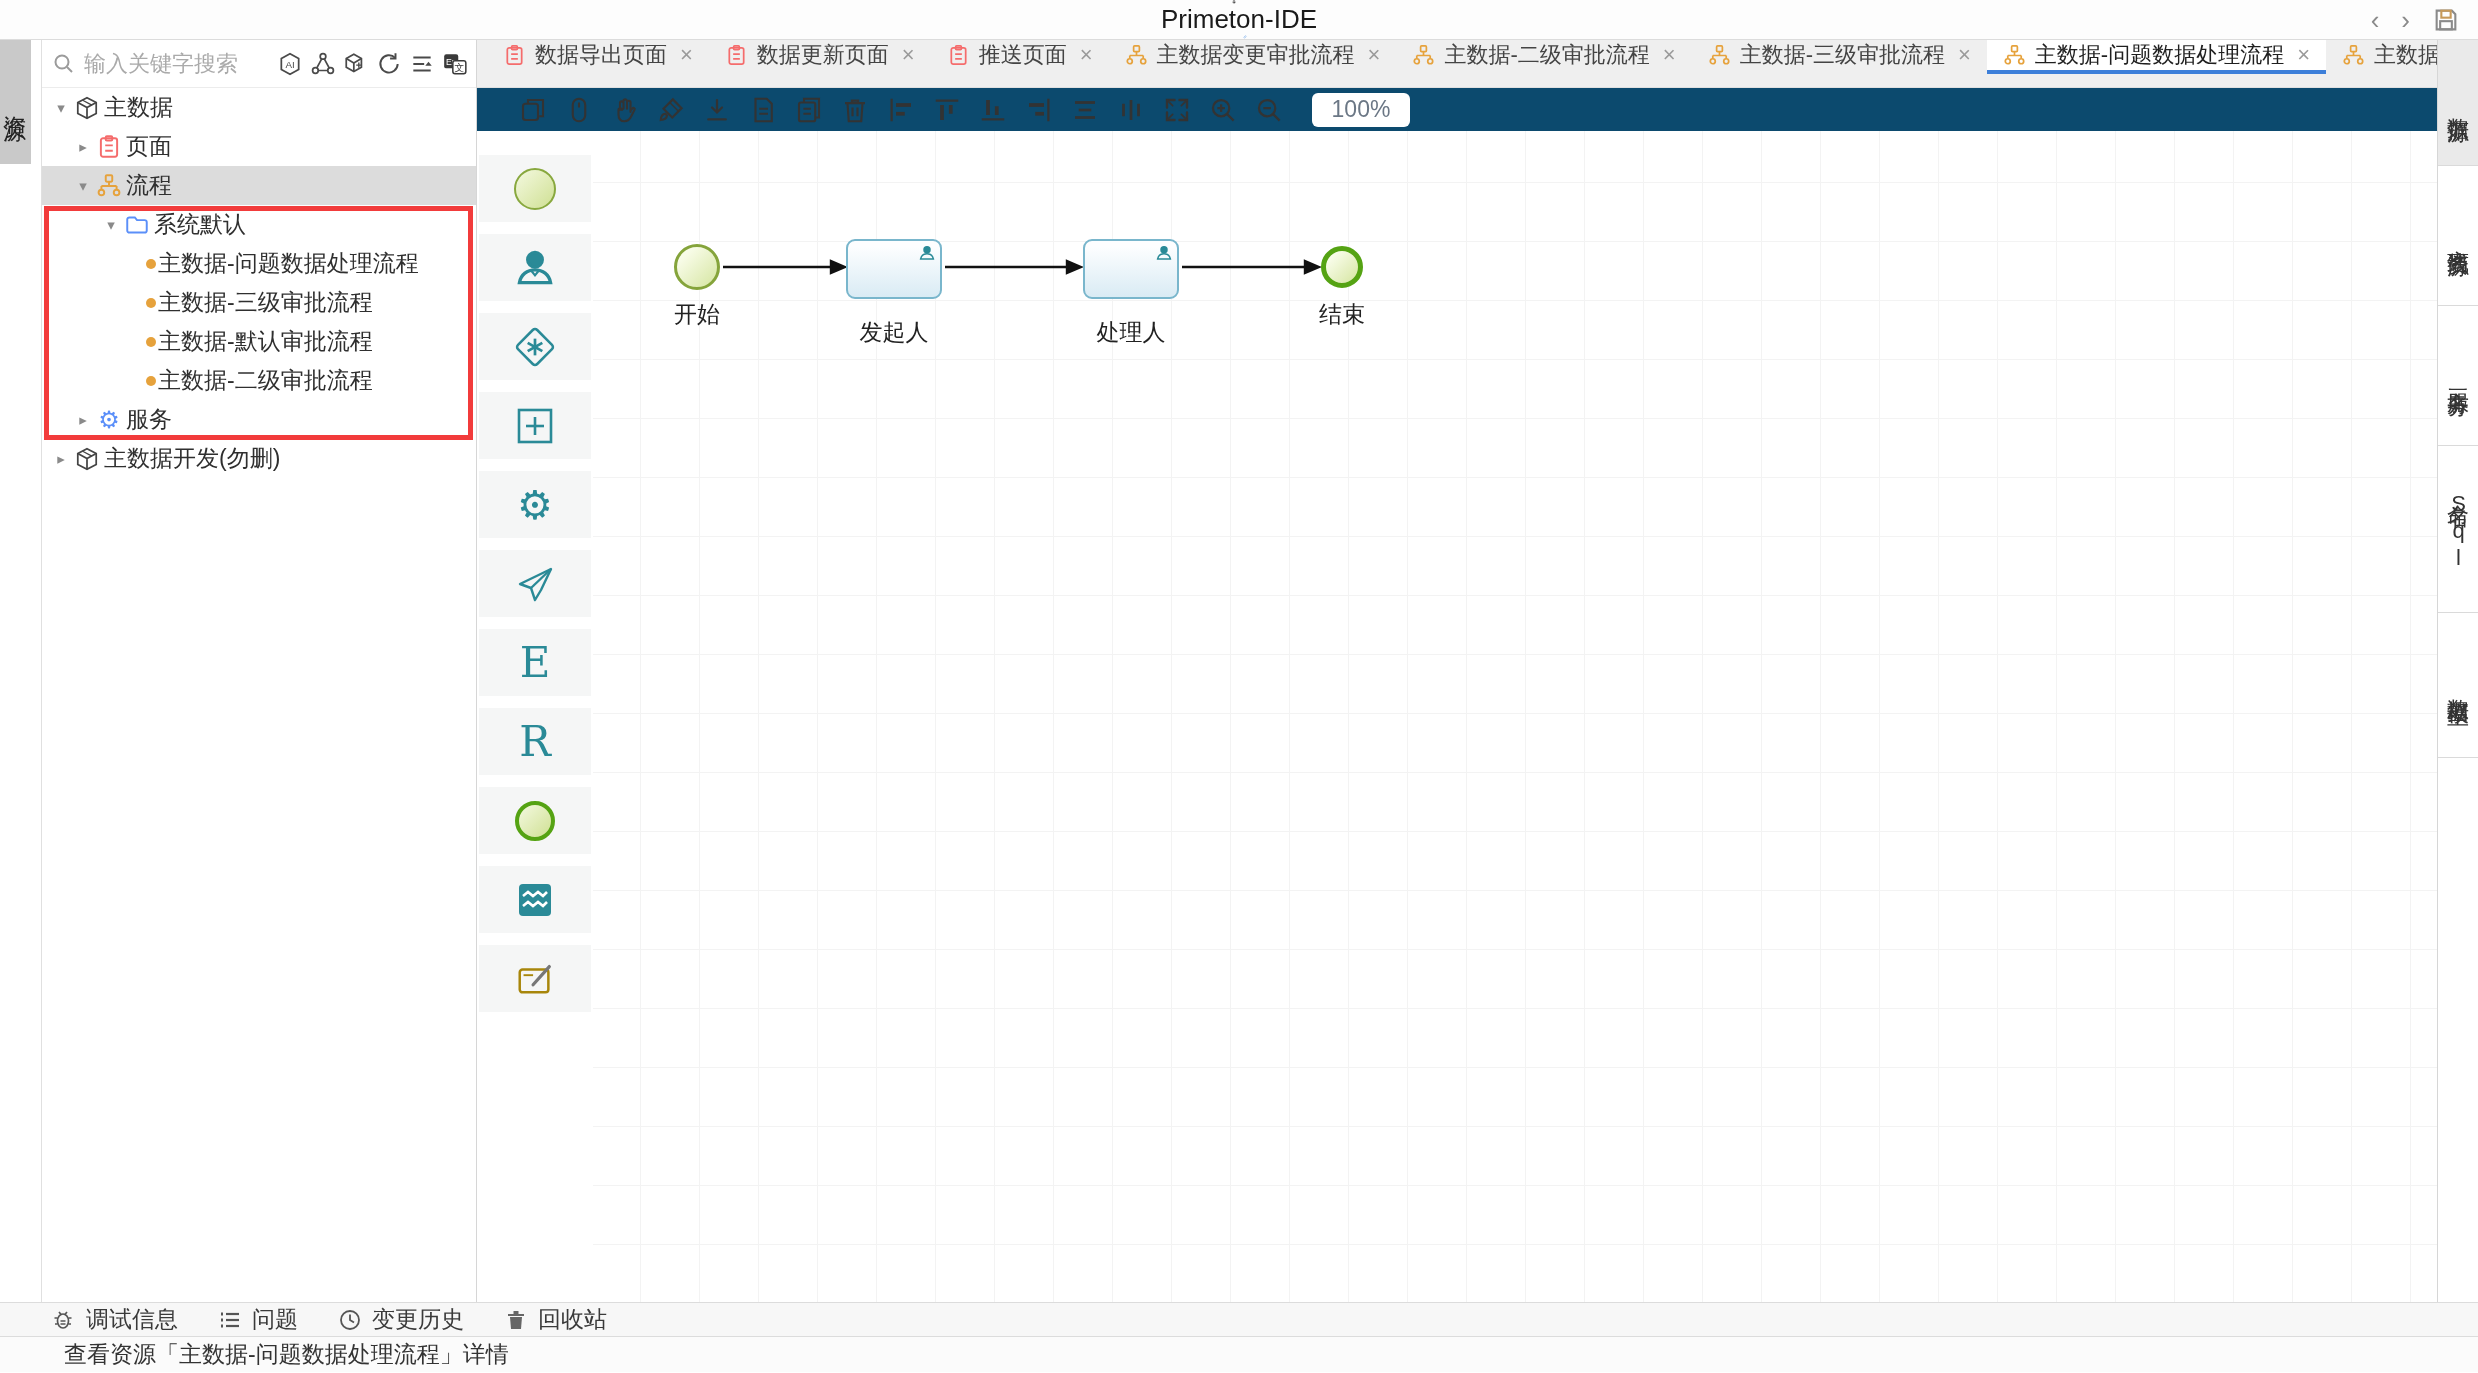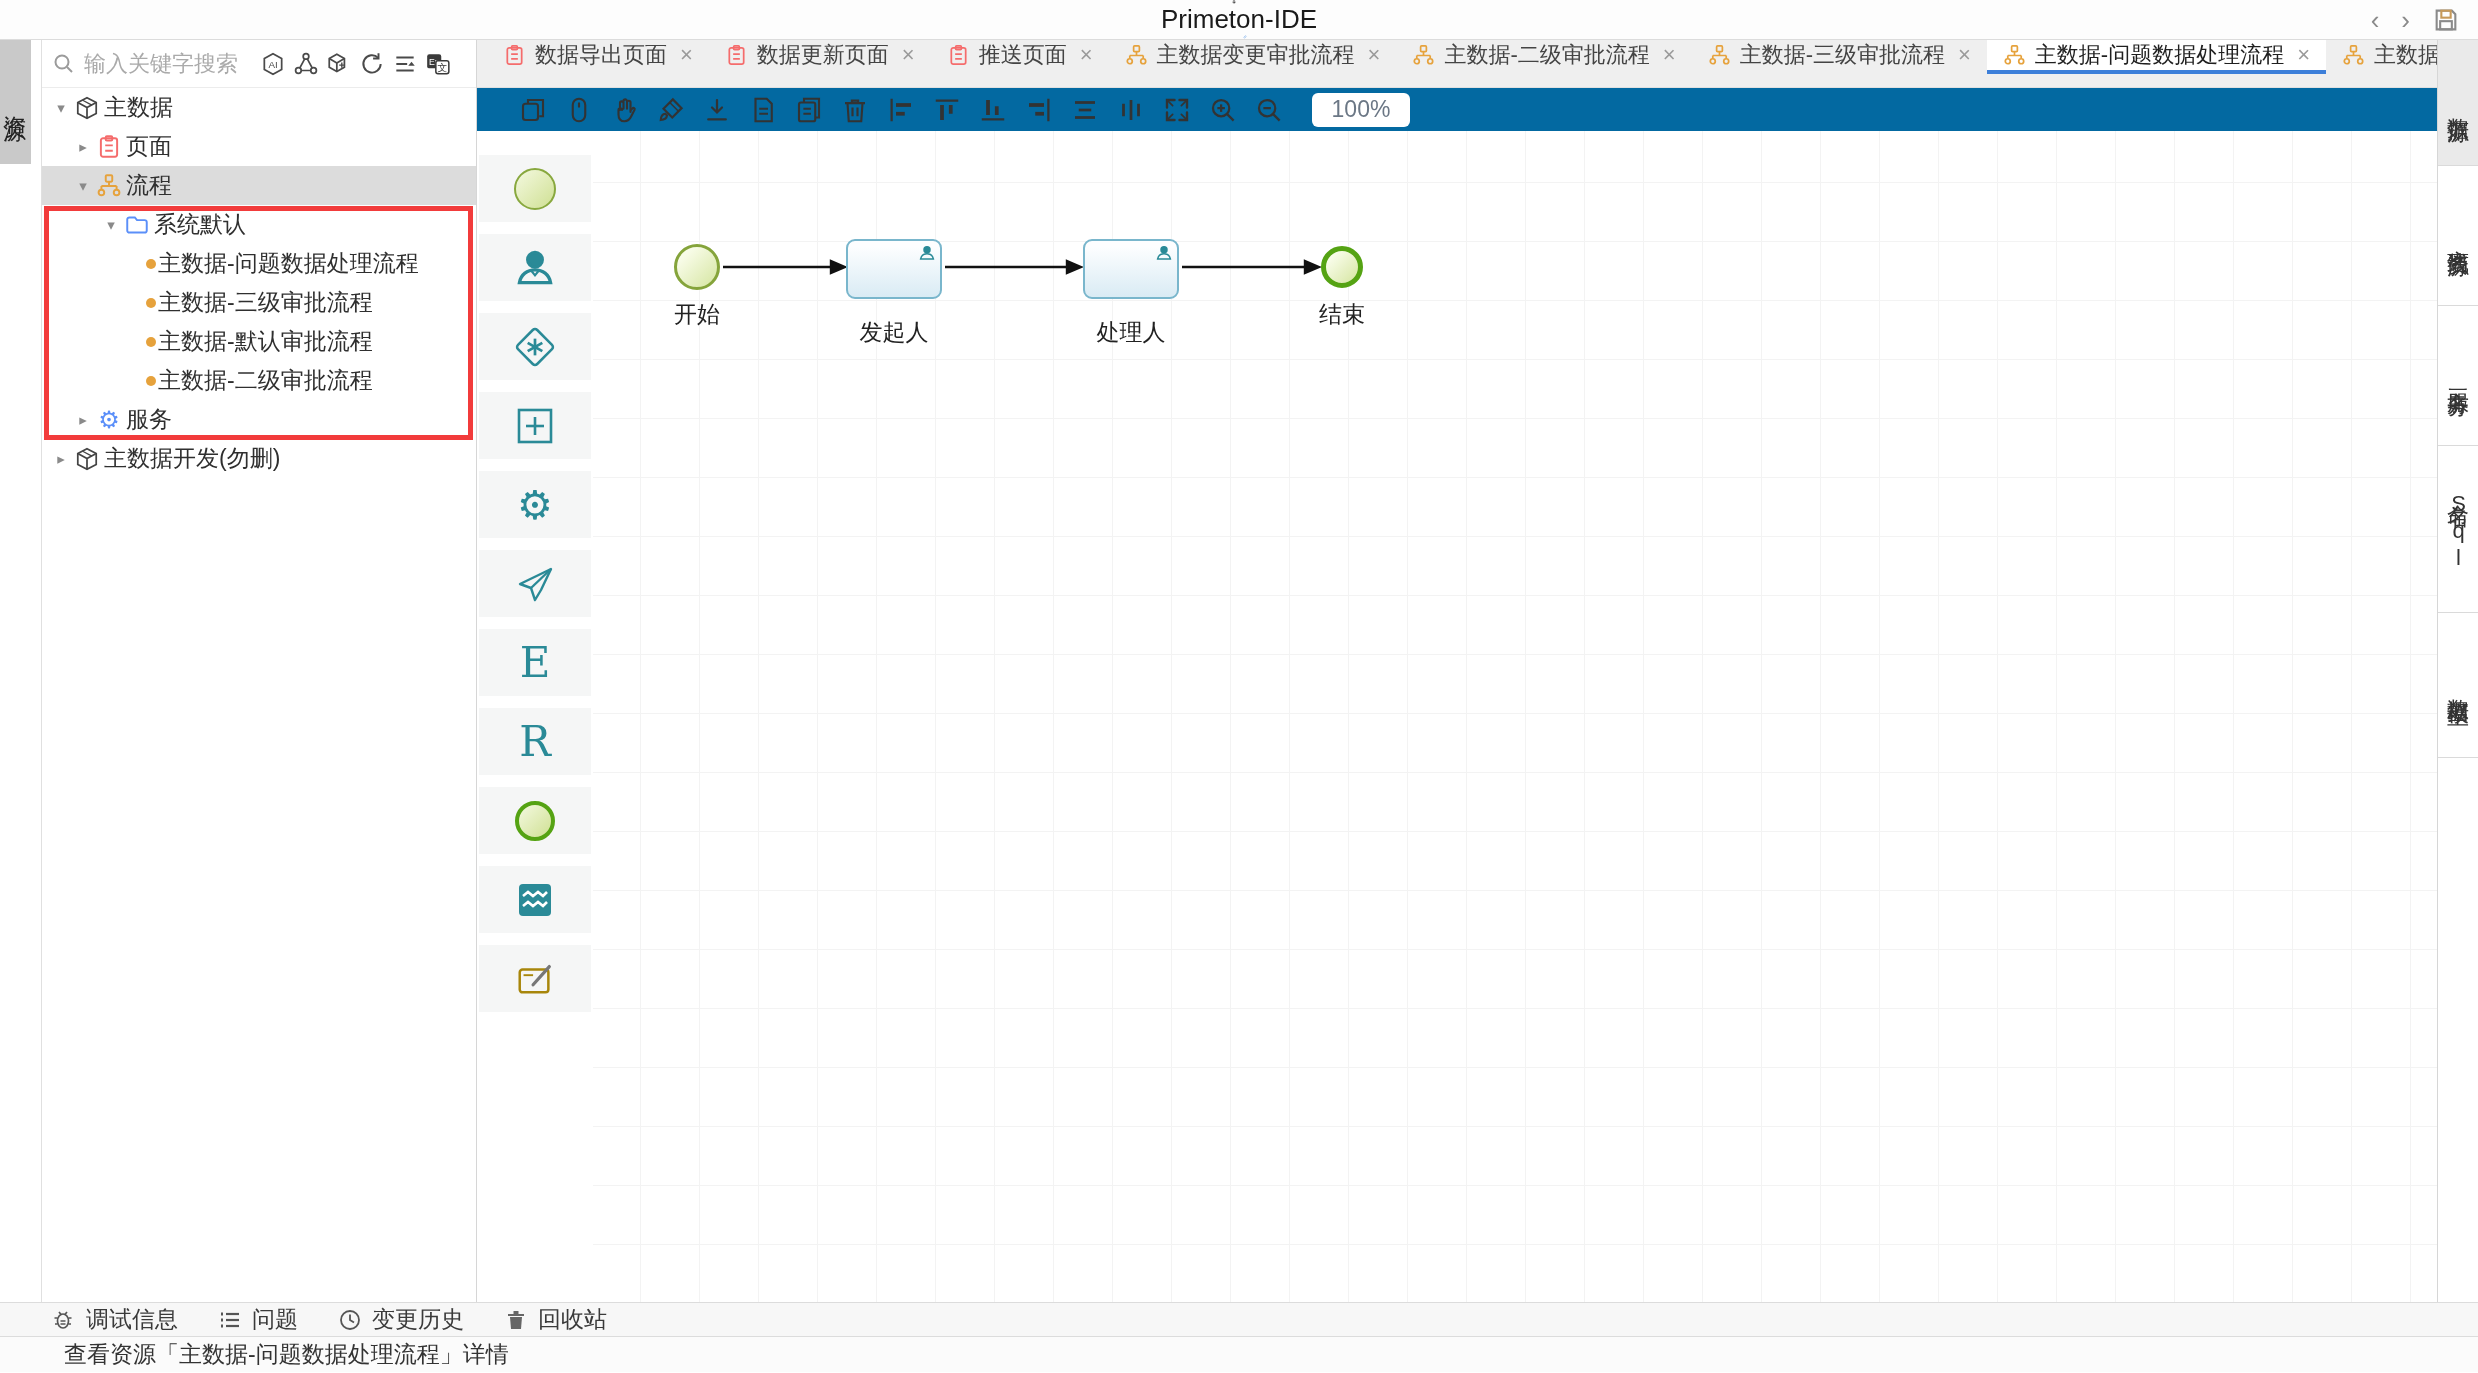--- a/index.html
+++ b/index.html
@@ -15,21 +15,21 @@
 
   
   .main-row { display:flex; height:1262px; }
 
   .left-rail { width:42px; border-right:1px solid #e0e0e0; background:#fff; flex:none; }
   .rail-tab { height:124px; background:#c9c9c9; display:flex; align-items:center; justify-content:center;
               writing-mode:vertical-rl; text-orientation:upright; font-size:23px; color:#222; letter-spacing:5px; cursor:pointer; }
 
   
   .explorer { width:435px; border-right:1px solid #d6d6d6; background:#fff; position:relative; flex:none; }
-  .search-row { height:48px; border-bottom:1px solid #ececec; display:flex; align-items:center; padding:0 25px 0 10px; gap:8px; }
+  .search-row { height:48px; border-bottom:1px solid #ececec; display:flex; align-items:center; padding:0 8px 0 10px; gap:8px; }
   .search-placeholder { color:#aaa; font-size:22px; flex:1; white-space:nowrap; overflow:hidden; }
   .search-actions { display:flex; align-items:center; gap:7px; }
   .search-actions svg { display:block; cursor:pointer; }
 
   .tree { position:relative; }
   .tree-row { height:39px; display:flex; align-items:center; cursor:pointer; white-space:nowrap; }
   .tree-row.selected { background:#dcdcdc; }
   .twisty { width:22px; text-align:center; font-size:15px; color:#8a8a8a; flex:none; }
   .tree-icon { width:30px; flex:none; display:flex; justify-content:center; }
   .tree-label { font-size:23px; color:#2f2f2f; margin-left:2px; }
@@ -39,21 +39,21 @@
 
   .annotation-box { position:absolute; left:2px; top:166px; width:429px; height:234px; border:5px solid #f23b3b; pointer-events:none; z-index:6; }
 
   
   .center-col { flex:1; display:flex; flex-direction:column; min-width:0; }
   .tab-strip { height:48px; background:#efefef; border-bottom:1px solid #e0e0e0; display:flex; align-items:flex-start; padding-left:10px; overflow:hidden; }
   .tab { display:flex; align-items:center; gap:9px; padding:0 16px; font-size:22px; color:#444; cursor:pointer; white-space:nowrap; flex:none; }
   .tab .close { color:#9a9a9a; font-size:22px; margin-left:4px; }
   .tab.active { background:#fff; border-bottom:4px solid #3d7fd9; color:#1f1f1f; }
 
-  .canvas-toolbar { height:43px; background:#0369a1; display:flex; align-items:center; padding-left:41px; gap:16px; flex:none; }
+  .canvas-toolbar { height:43px; background:#0c4a6e; display:flex; align-items:center; padding-left:41px; gap:16px; flex:none; }
   .canvas-toolbar svg { display:block; cursor:pointer; }
   .zoom-box { width:98px; height:34px; background:#fff; border-radius:6px; margin-left:12px; display:flex; align-items:center; justify-content:center; font-size:23px; color:#6b7785; }
 
   .work-row { flex:1; display:flex; min-height:0; }
   .palette { width:116px; background:#fff; padding-top:24px; flex:none; }
   .palette-cell { width:112px; height:67px; margin:0 2px 12px 2px; background:#f5f6f6; display:flex; align-items:center; justify-content:center; cursor:grab; }
   .serif-letter { font-family:"DejaVu Serif","Liberation Serif",serif; font-size:42px; color:#2a8a97; line-height:1; }
   .gear-teal { font-size:40px; color:#2a8a97; line-height:1; }
 
   .canvas { flex:1; position:relative; background:#fff;

